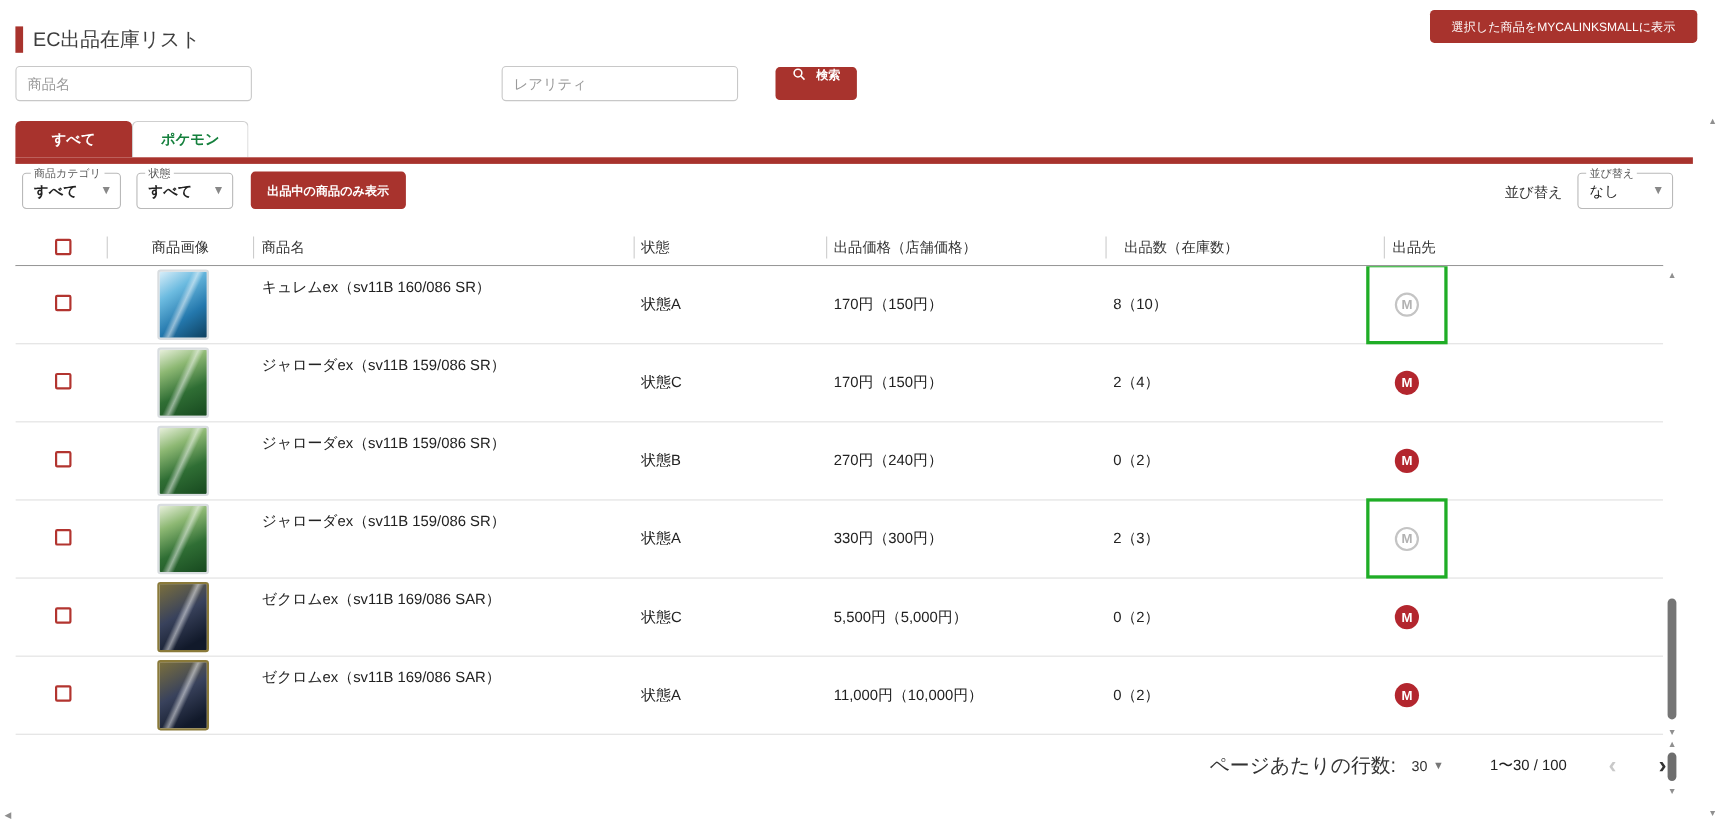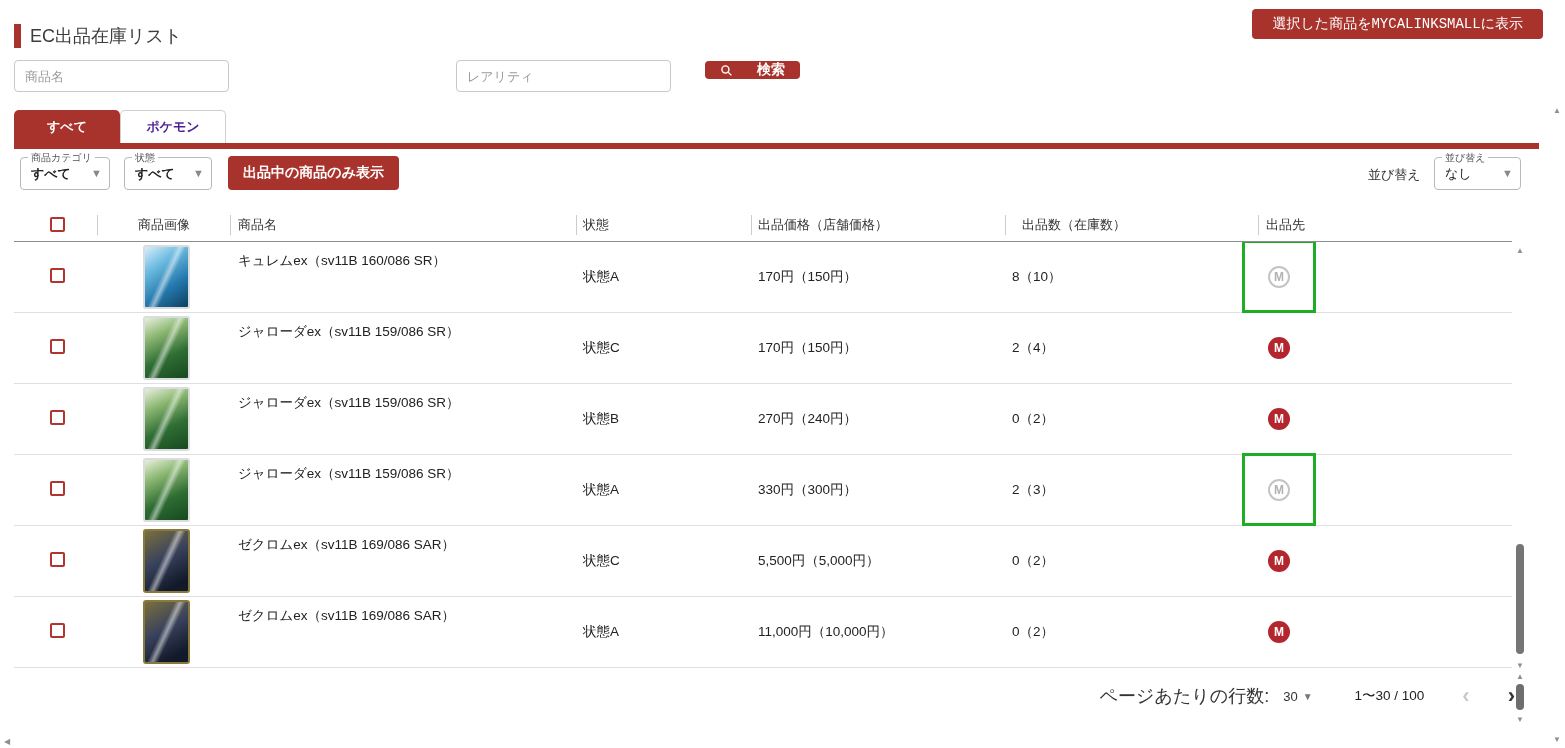--- a/index.html
+++ b/index.html
@@ -8,39 +8,39 @@
     font-family: "Liberation Sans", "DejaVu Sans", sans-serif;
     background:#fff; color:#222; overflow:hidden;
   }
   .app { position:relative; width:1565px; height:748px; background:#fff; overflow:hidden; }
 
   
   .title-row { position:absolute; left:14px; top:24px; display:flex; align-items:center; gap:9px; }
   .title-bar { width:7px; height:24px; background:#a8332d; }
   .title-text { font-size:18px; color:#3d3d3d; }
 
-  .btn { border:none; border-radius:4px; font-size:14px; cursor:pointer; font-family:Liberation Mono, monospace; }
+  .btn { border:none; border-radius:4px; font-size:11px; cursor:pointer; font-family:Liberation Sans, sans-serif; }
   .btn-red { background:#a8332d; color:#fff; }
   .btn-gray { background:#b5b5b5; color:#575757; }
   .btn-show { position:absolute; right:22px; top:9px; height:30px; padding:0 20px; }
   .btn-hide { position:absolute; right:22px; top:47px; height:30px; padding:0 20px; }
 
   
   .search-input { position:absolute; top:60px; width:215px; height:32px; border:1px solid #c8c8c8;
     border-radius:4px; padding:0 10px; font-size:13px; font-family:inherit; color:#333; }
   .search-input::placeholder { color:#9a9a9a; }
   .in-name { left:14px; } .in-model { left:243px; } .in-rarity { left:456px; }
-  .btn-search { position:absolute; left:705px; top:61px; height:18px; padding:0 15px;
-    display:flex; align-items:center; gap:24px; font-weight:bold; }
+  .btn-search { position:absolute; left:705px; top:61px; height:30px; padding:0 15px;
+    display:flex; gap:9px; font-weight:bold; }
 
   
   .tab { position:absolute; top:110px; width:106px; height:33px; display:flex; align-items:center;
     justify-content:center; font-size:13px; font-weight:bold; border-radius:5px 5px 0 0; cursor:pointer; }
   .tab-active { left:14px; background:#a8332d; color:#fff; }
-  .tab-inactive { left:120px; background:#fff; color:#4c1d95; border:1px solid #cfcfcf; border-bottom:none; }
+  .tab-inactive { left:120px; background:#fff; color:#15803d; border:1px solid #cfcfcf; border-bottom:none; }
   .red-bar { position:absolute; left:14px; right:26px; top:143px; height:6px; background:#a8332d; }
 
   
   .select-box { position:absolute; top:157px; height:33px; border:1px solid #b9b9b9; border-radius:4px;
     background:#fff; cursor:pointer; }
   .select-box .flabel { position:absolute; top:-7px; left:7px; background:#fff; padding:0 3px;
     font-size:10px; color:#555; white-space:nowrap; }
   .select-box .value { position:absolute; left:10px; top:0; height:31px; line-height:31px; font-size:13px; color:#222; font-weight:bold; }
   .select-box .caret { position:absolute; right:7px; top:9px; font-size:11px; color:#888; }
   .sel-category { left:20px; width:90px; }

